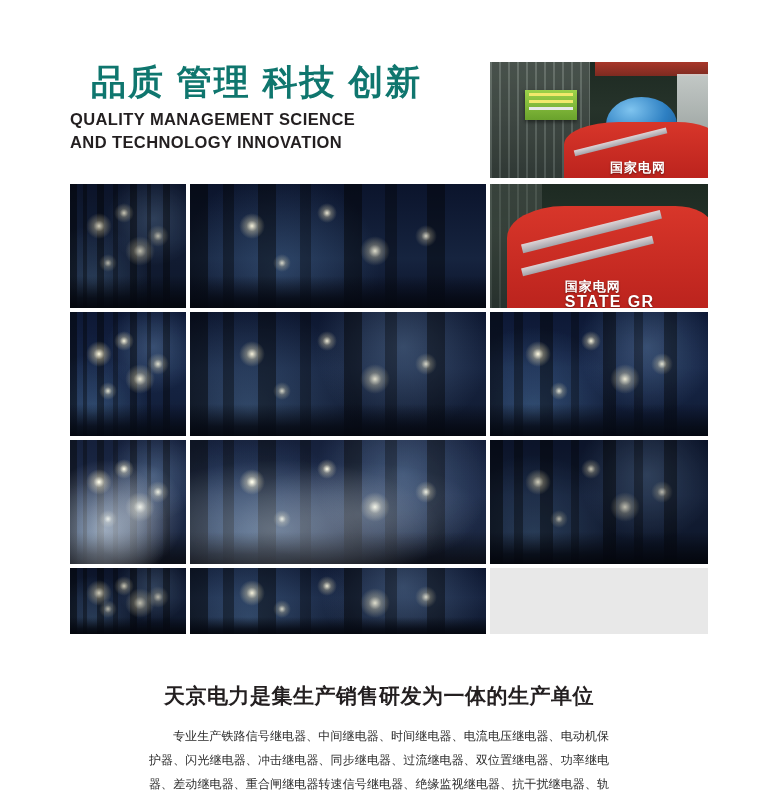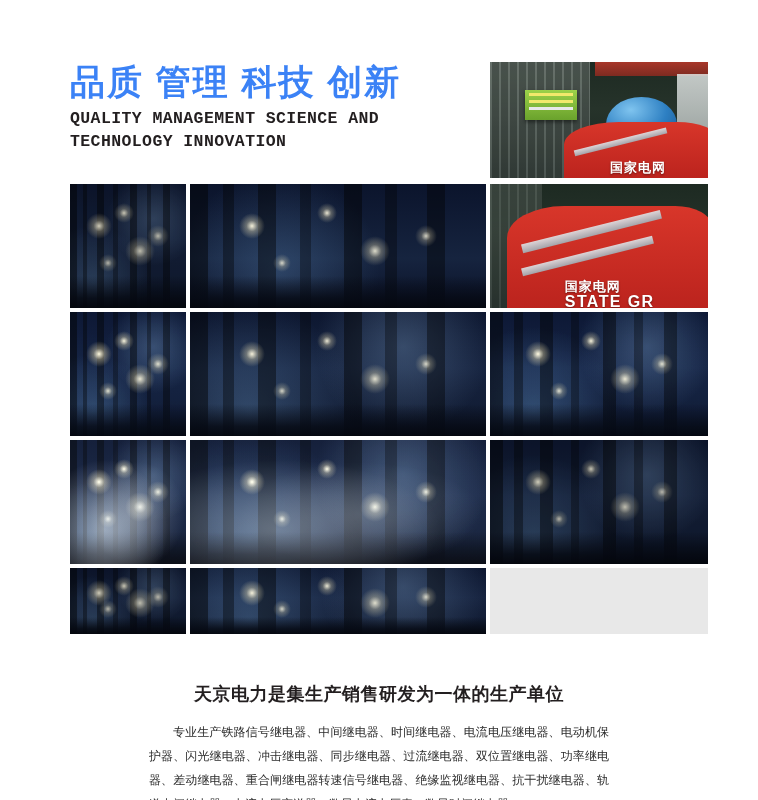--- a/index.html
+++ b/index.html
@@ -28,32 +28,32 @@
     position: absolute;
     left: 70px;
     top: 62px;
     width: 420px;
   }
   .headline-cn {
     font-size: 35px;
     font-weight: bold;
     letter-spacing: 2px;
     line-height: 1.15;
-    color: #3b82f6;
+    color: #0f766e;
     white-space: nowrap;
+    margin-left: 21px;
   }
   .headline-en {
     margin-top: 6px;
     font-size: 16.5px;
     font-weight: bold;
     letter-spacing: 0.4px;
     line-height: 1.35;
     color: #231f20;
     max-width: 320px;
-    font-family: Liberation Mono, monospace;
   }
 
   
   .grid {
     position: absolute;
     left: 70px;
     top: 62px;
     width: 574px;
     height: 572px;
   }
@@ -206,21 +206,21 @@
 
   
   .bottom {
     position: absolute;
     left: 0;
     top: 682px;
     width: 758px;
     text-align: center;
   }
   .bottom-title {
-    font-size: 18px;
+    font-size: 21px;
     font-weight: bold;
     letter-spacing: 0.5px;
     color: #231f20;
   }
   .bottom-body {
     margin: 14px auto 0;
     width: 460px;
     font-size: 12px;
     line-height: 2.0;
     color: #2b2b2b;

